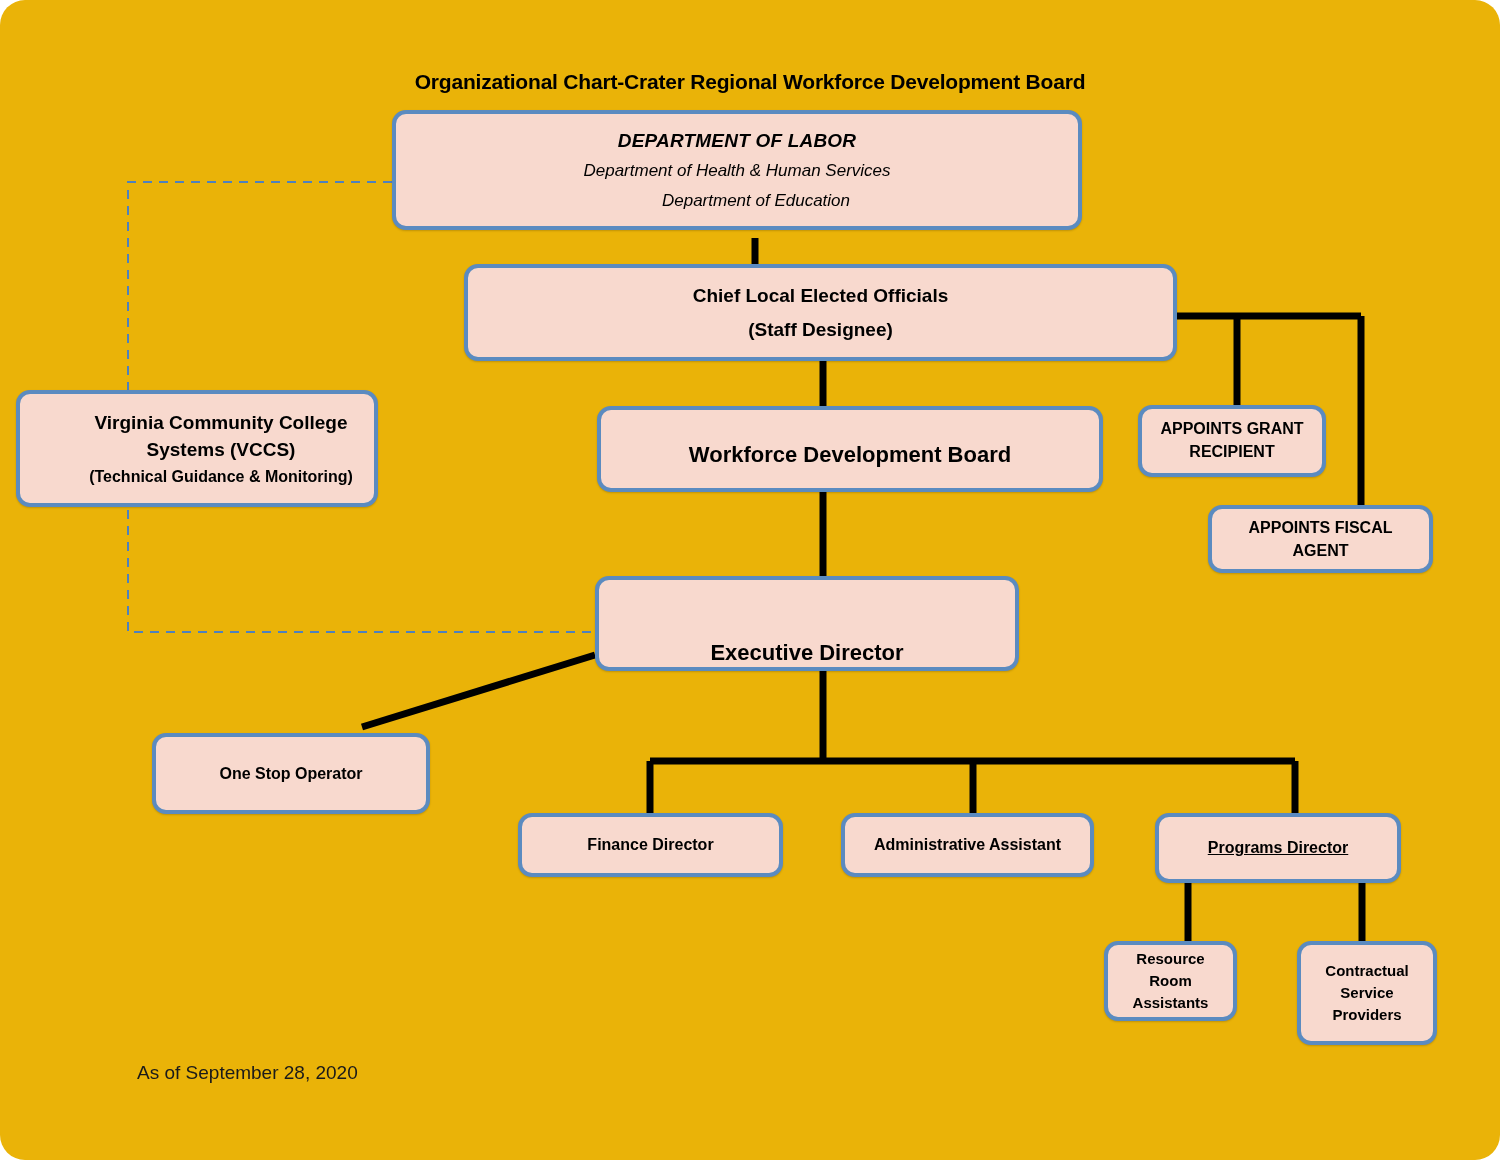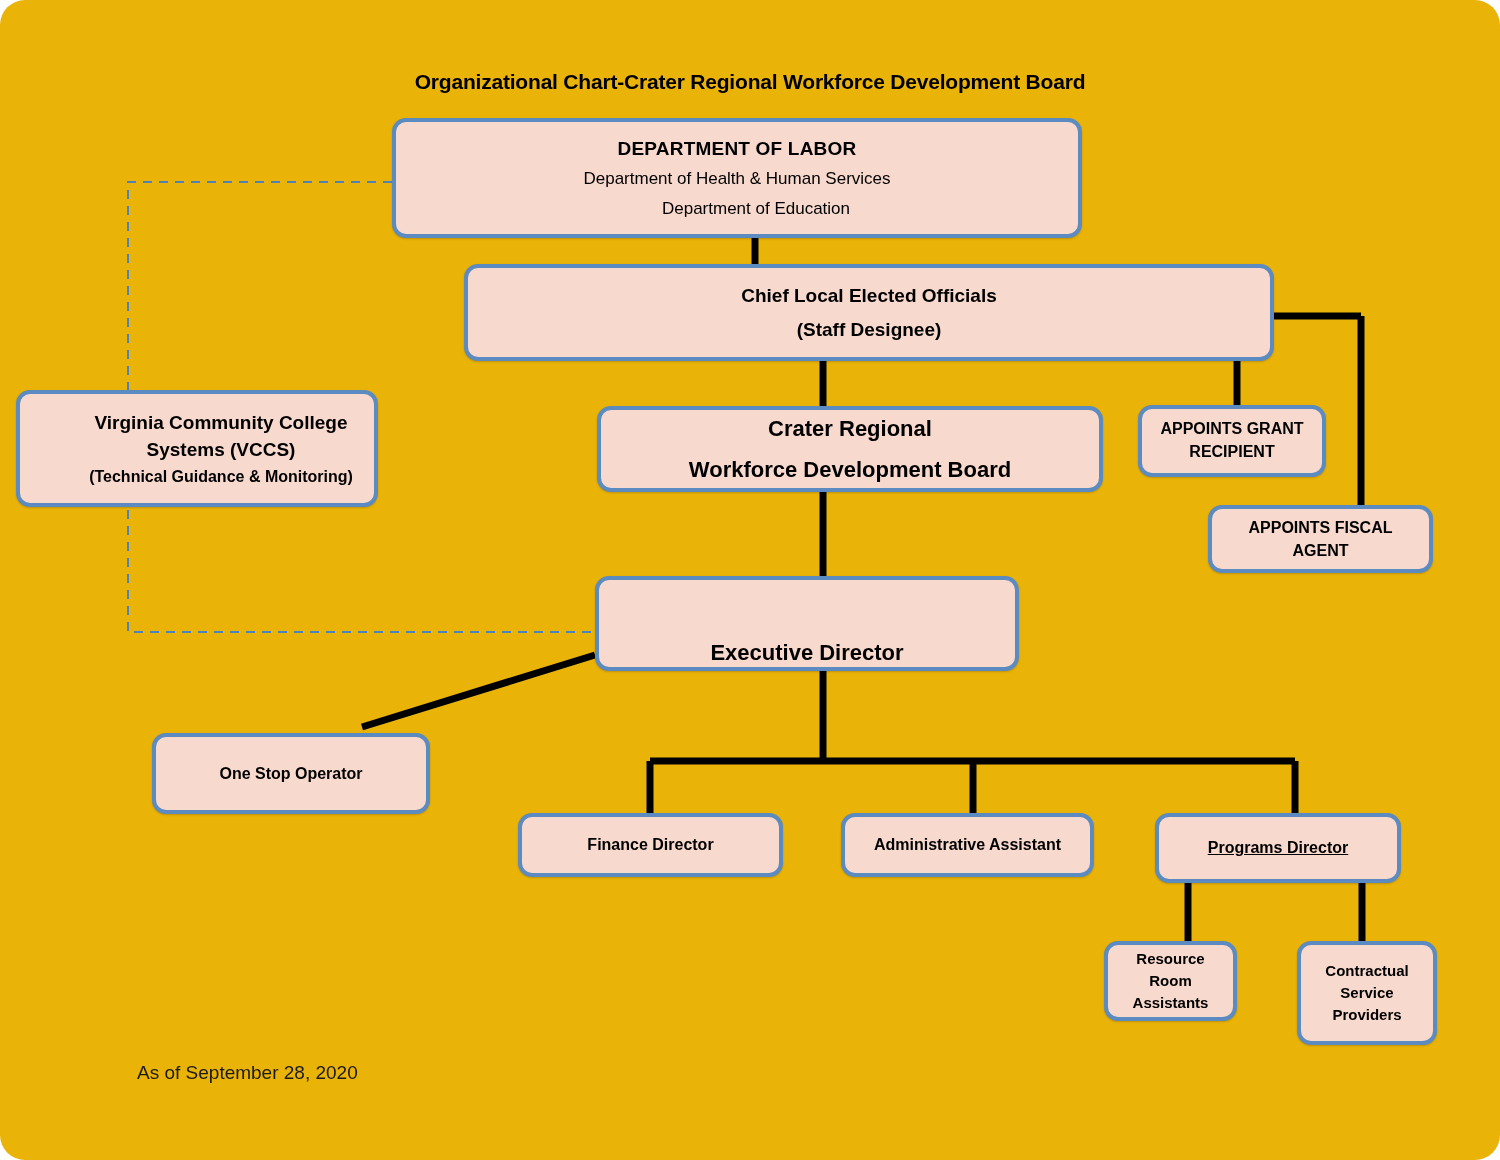--- a/index.html
+++ b/index.html
@@ -133,39 +133,38 @@
       <line x1="973" y1="761" x2="973" y2="814"></line>
       <line x1="1295" y1="761" x2="1295" y2="814"></line>
 
       <line x1="1188" y1="883" x2="1188" y2="941"></line>
       <line x1="1362" y1="883" x2="1362" y2="941"></line>
 
       <line x1="595" y1="655" x2="362" y2="727"></line>
     </g>
   </svg>
 
-  <div class="node n-dol" style="left:392px; top:118px; width:690px; height:120px;">
+  <div class="node n-dol" style="left:392px; top:110px; width:690px; height:120px;font-style:italic;">
     <span class="line l0">DEPARTMENT OF LABOR</span>
     <span class="line l1">Department of Health &amp; Human Services</span>
     <span class="line l2">Department of Education</span>
   </div>
 
-  <div class="node n-cleo" style="left:464px; top:264px; width:810px; height:97px;">
+  <div class="node n-cleo" style="left:464px; top:264px; width:713px; height:97px;">
     <span class="line l0">Chief Local Elected Officials</span>
     <span class="line l1">(Staff Designee)</span>
   </div>
 
   <div class="node n-vccs" style="left:16px; top:390px; width:362px; height:117px;padding-left:48px;">
     <span class="line l0">Virginia Community College</span>
     <span class="line l1">Systems  (VCCS)</span>
     <span class="line l2">(Technical Guidance &amp; Monitoring)</span>
   </div>
 
   <div class="node n-crwdb" style="left:597px; top:406px; width:506px; height:86px;">
-    <span class="line l0">Crater Regional</span>
     <span class="line l1">Workforce Development Board</span>
   </div>
 
   <div class="node n-grant" style="left:1138px; top:405px; width:188px; height:72px;">
     <span class="line l0">APPOINTS GRANT</span>
     <span class="line l1">RECIPIENT</span>
     <span class="line l2"></span>
   </div>
 
   <div class="node n-fiscal" style="left:1208px; top:505px; width:225px; height:68px;">

